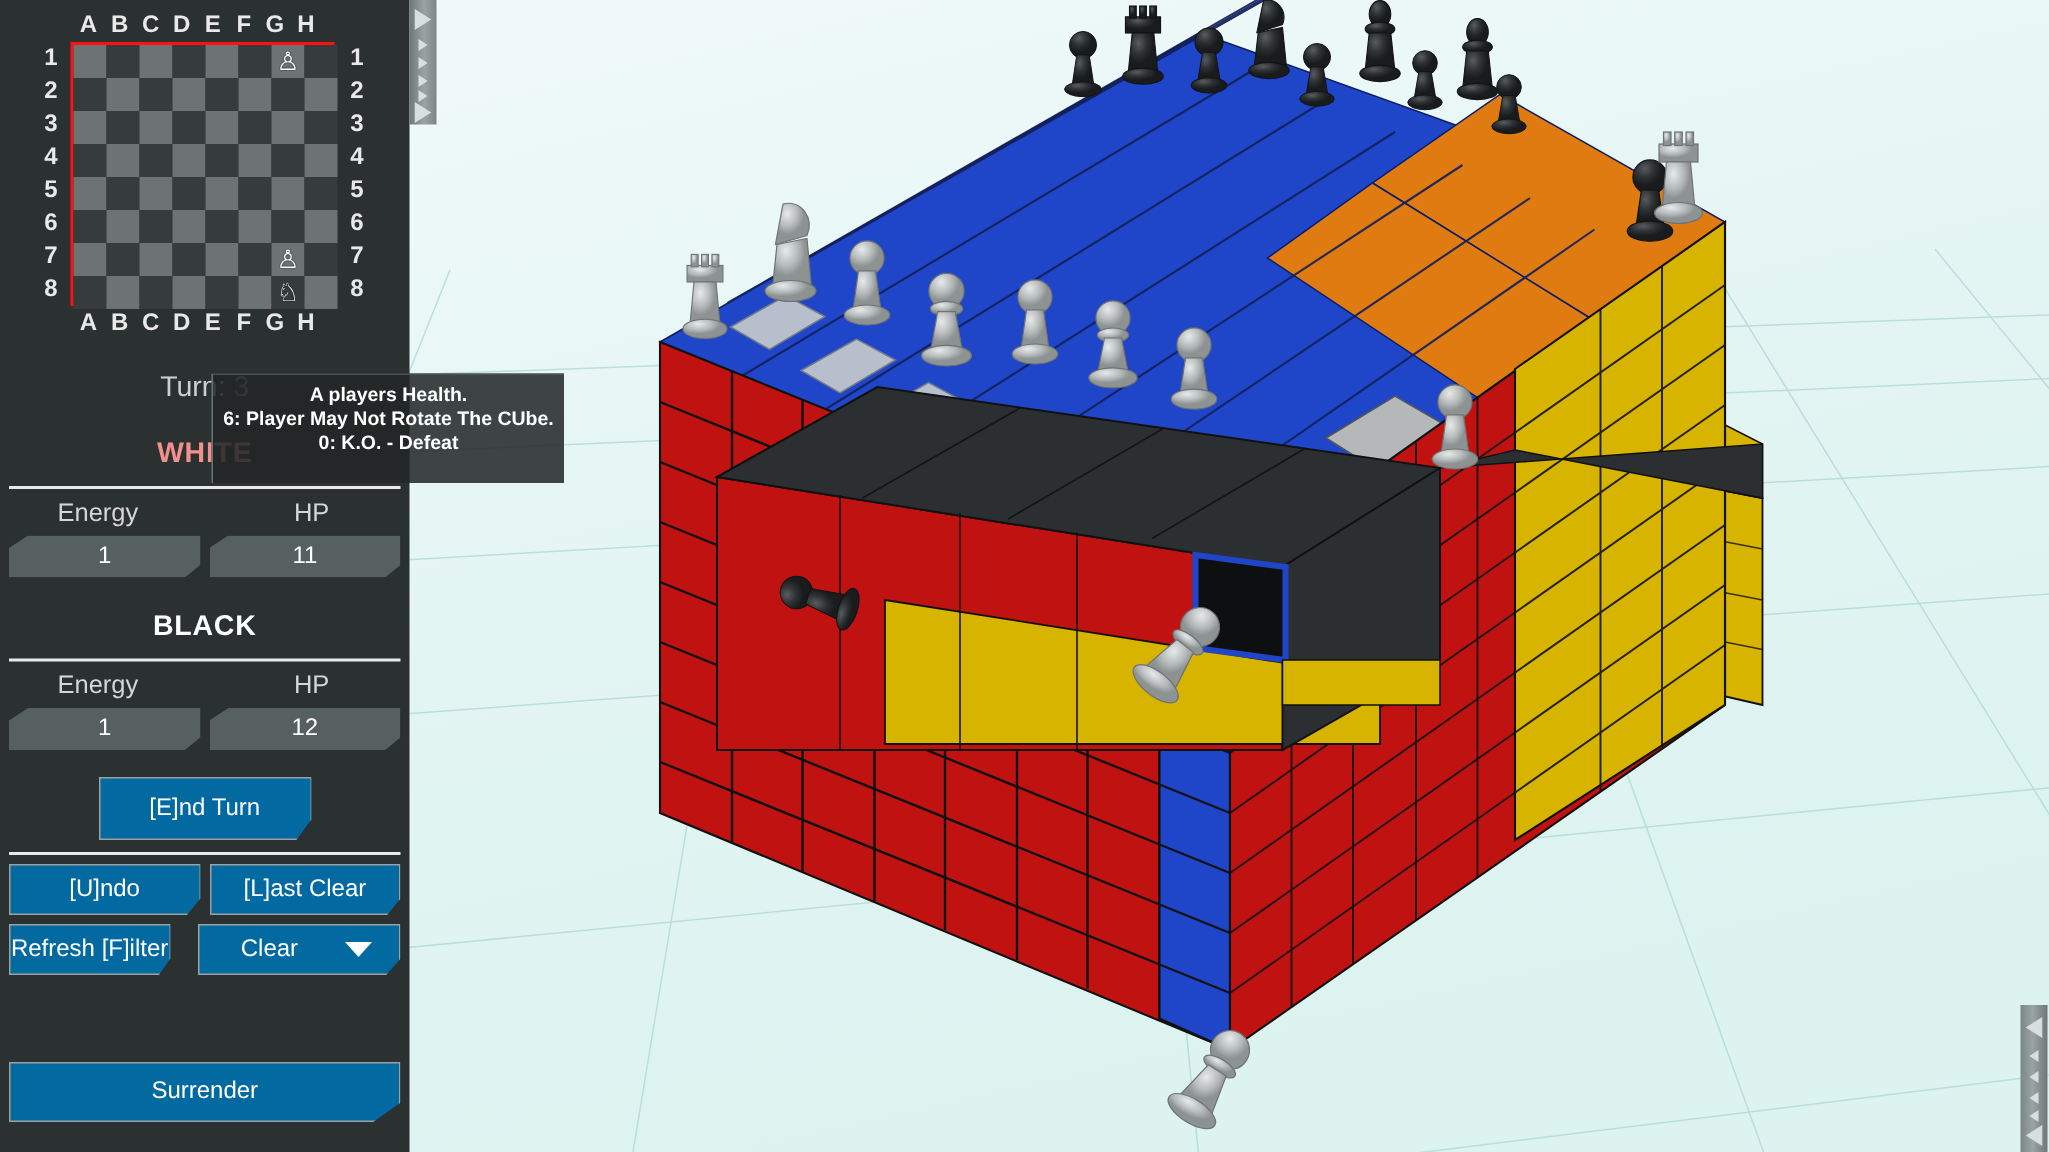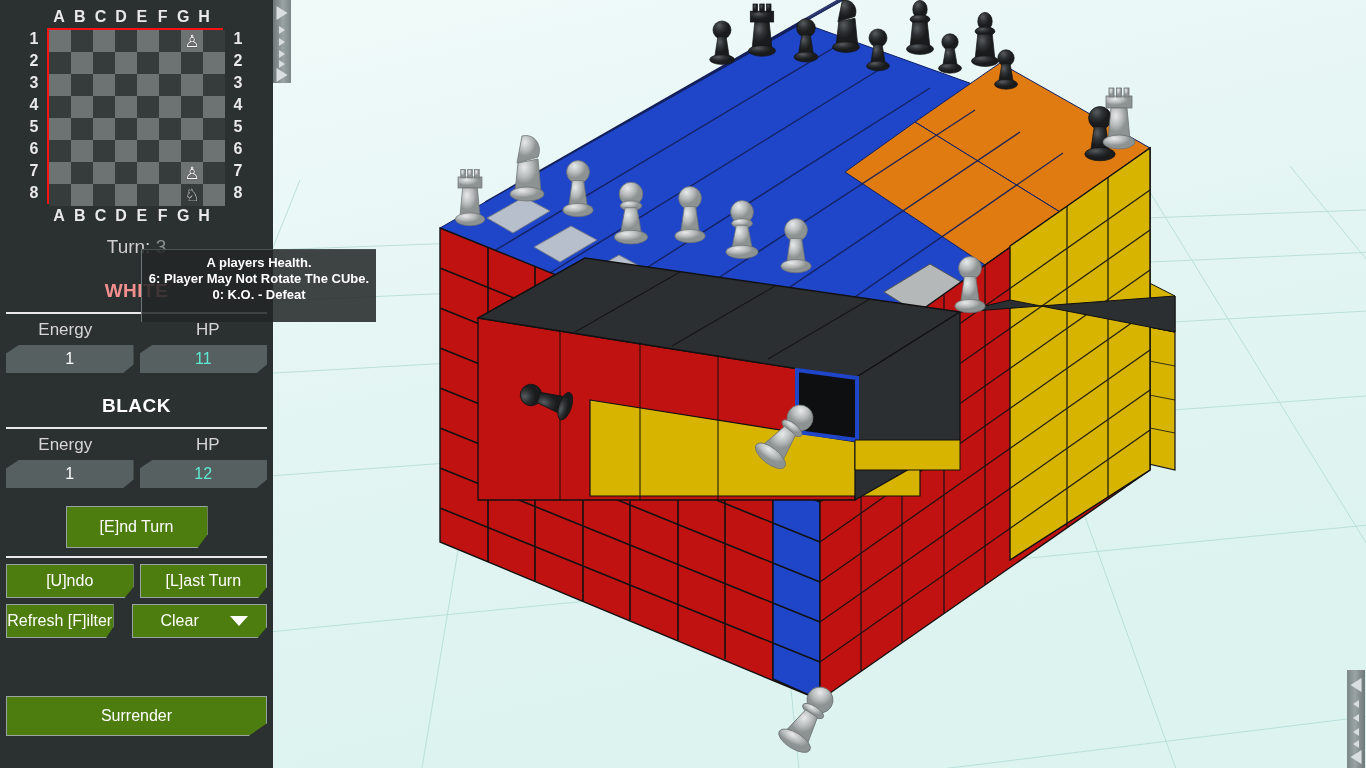--- a/index.html
+++ b/index.html
@@ -65,21 +65,21 @@
     transform: translateY(-50%);
     text-align: center;
     font-size: 17px; line-height: 1;
     color: #ffffff;
     text-shadow: 0 0 1px #000;
   }
   .file-row.bottom { margin-top: 3px; }
 
   
   .turn-line {
-    text-align: center;
+    margin-top: 12px; text-align: center;
     font-size: 19px; color: #cfcfcf;
   }
   .turn-line .num { color: #8b8f8f; }
   .side-name {
     margin-top: 22px; text-align: center;
     font-size: 19px; font-weight: bold;
     letter-spacing: .5px;
   }
   .side-name.white { color: #f3908e; }
   .side-name.black { color: #ffffff; }
@@ -93,25 +93,25 @@
     font-size: 17px; color: #d6d6d6;
   }
   .stat-vals { display: flex; margin-top: 5px; padding: 0 6px; gap: 6px; }
   .statbox {
     flex: 1; height: 28px;
     background: #566060;
     display: flex; align-items: center; justify-content: center;
     font-size: 16px; color: #ffffff;
     clip-path: polygon(0 30%, 10% 0, 100% 0, 100% 70%, 92% 100%, 0 100%);
   }
-  .statbox.hp { color: #5eead4; text-align: right; }
+  .statbox.hp { color: #ffffff; text-align: right; }
 
   
   .btn {
-    background: #4d7c0f;
+    background: #0369a1;
     border: 1px solid #9aa3a3;
     color: #ffffff;
     font-size: 16px;
     font-family: "Liberation Sans", sans-serif;
     display: flex; align-items: center; justify-content: center;
     cursor: pointer;
     clip-path: polygon(0 0, 100% 0, 100% 68%, 93% 100%, 0 100%);
   }
   .btn-end-wrap { display: flex; justify-content: center; margin-top: 18px; }
   .btn-end { width: 142px; height: 42px; }
@@ -650,21 +650,21 @@
     </div>
 
     <div class="btn-end-wrap">
       <div class="btn btn-end">[E]nd Turn</div>
     </div>
 
     <div class="rule2"></div>
 
     <div class="btn-row">
       <div class="btn">[U]ndo</div>
-      <div class="btn">[L]ast Turn</div>
+      <div class="btn">[L]ast Clear</div>
     </div>
 
     <div class="btn-row">
       <div class="btn">Refresh [F]ilter</div>
       <div class="btn dd">
         <span>Clear</span>
         <span class="chev"></span>
       </div>
     </div>
 

